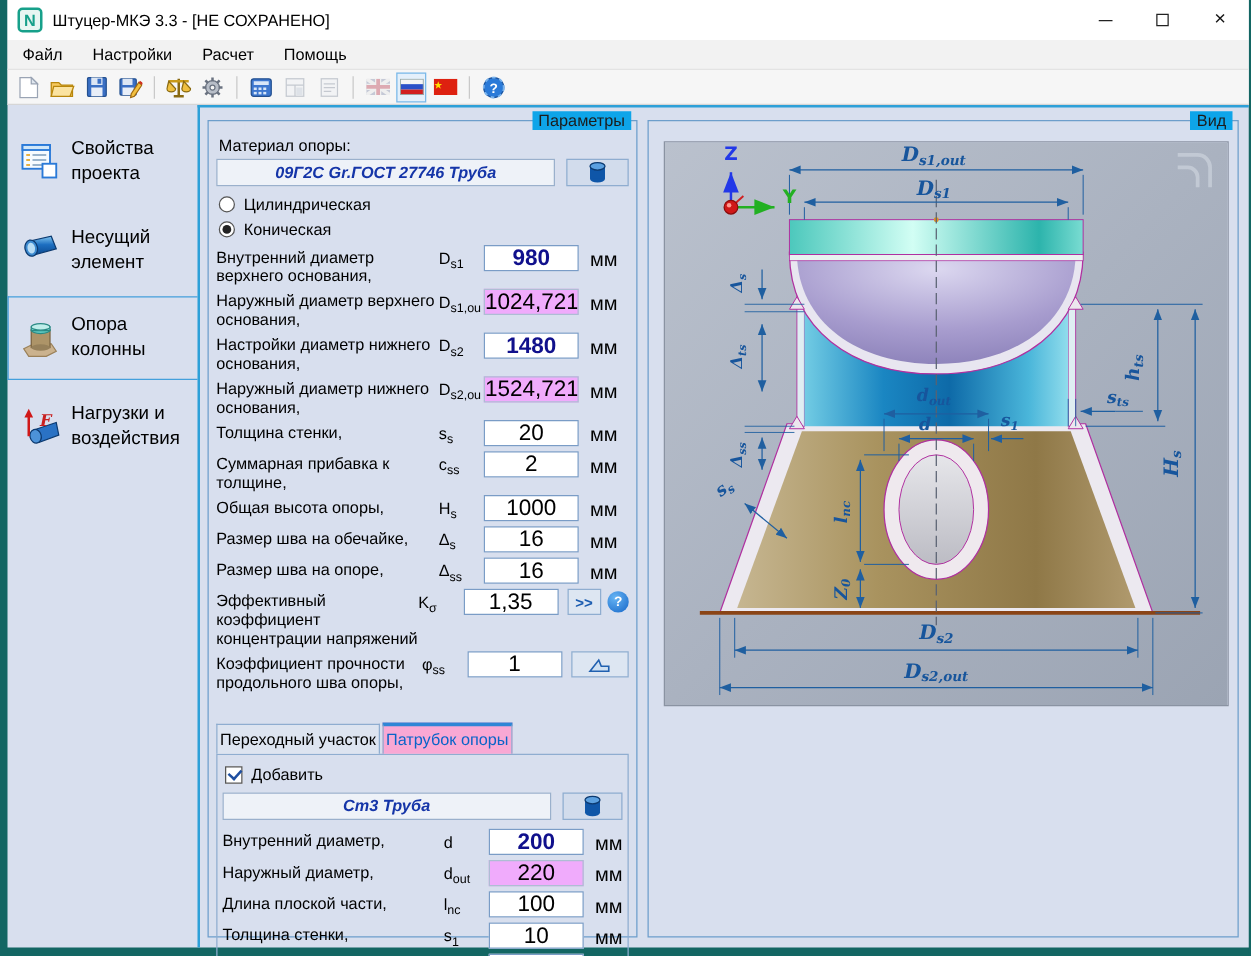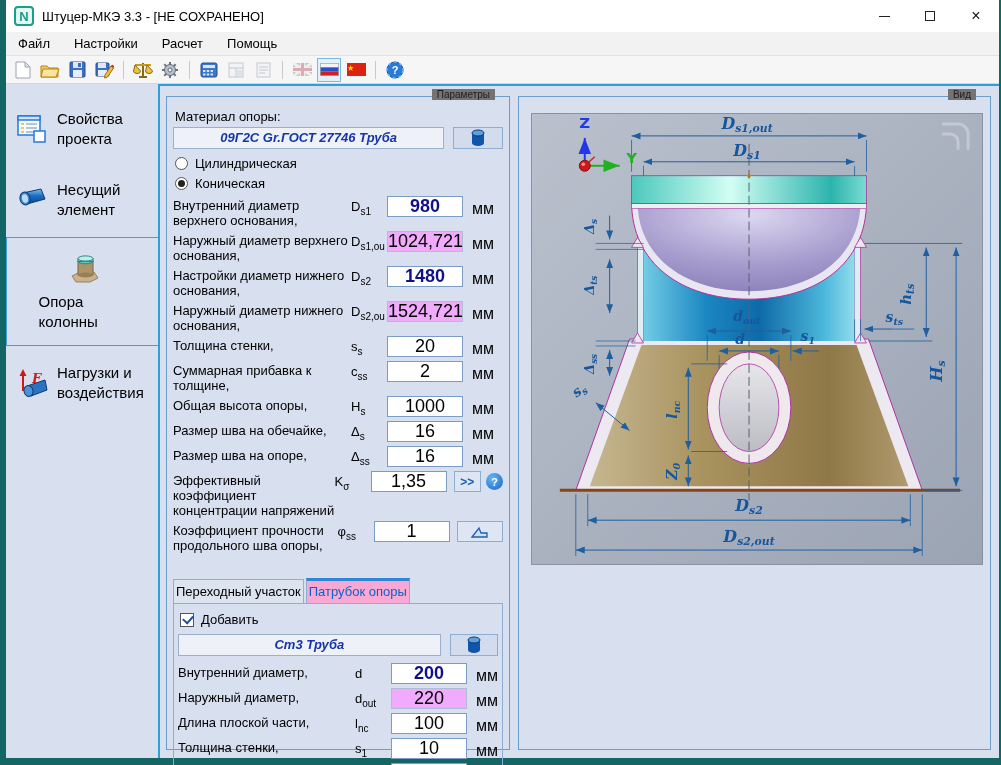--- a/index.html
+++ b/index.html
@@ -23,27 +23,27 @@
 .toolbar { height:28px; background:#f6f6f6; display:flex; align-items:center; padding-left:5px; gap:3px; border-bottom:1px solid #d6d6d6; flex:0 0 auto;}
 .tbtn { width:24px; height:24px; display:flex; align-items:center; justify-content:center; }
 .tbtn.sel { border:1px solid #7ab8e8; background:#e4f0fb; }
 .tbtn.dis { opacity:.45; }
 .tool-sep { width:1px; height:18px; background:#c9c9c9; margin:0 4px; }
 
 .main { flex:1; display:flex; min-height:0; }
 .sidebar { width:152px; padding-top:8px; flex:0 0 auto; }
 .side-item { display:flex; align-items:center; gap:8px; padding:12px 4px 12px 8px; margin:4px 0;
   border:1px solid transparent; }
-.side-item.selected { border:1px solid #44a0dc; border-right:none;flex-direction:column; }
+.side-item.selected { border:1px solid #44a0dc; border-right:none; }
 .side-label { font-size:15px; line-height:1.35; width:92px; }
 .side-ic { width:34px; height:34px; flex:0 0 auto; }
 .content { flex:1; display:flex; gap:8px; padding:10px 8px 8px 6px; border-top:2px solid #2da0d8; border-left:2px solid #2da0d8; min-width:0; }
 
 .groupbox { position:relative; border:1px solid #6d9ecb; }
-.gb-caption { position:absolute; top:-8px; right:14px; background:#737373; padding:0 5px; font-size:10px; color:#1c1c1c; }
+.gb-caption { position:absolute; top:-8px; right:4px; background:#0ea5e9; padding:0 5px; font-size:13px; color:#1c1c1c; }
 .gb-params { width:344px; flex:0 0 auto; padding:12px 6px 4px 6px; }
 .gb-view { flex:1; padding:16px 12px; min-width:0; }
 
 .mat-label { margin:0 0 3px 2px; }
 .material-row { display:flex; align-items:center; margin-bottom:7px; }
 .material-field { width:272px; height:22px; border:1px solid #9ab0cc; background:#eef2f8;
   color:#1535a8; font-weight:bold; font-style:italic; text-align:center; line-height:20px; font-size:13px; }
 .btn-mat { width:50px; height:22px; margin-left:9px; background:#d2dcec; border:1px solid #8fadd0; display:flex; align-items:center; justify-content:center; }
 .radio-row { display:flex; align-items:center; gap:7px; margin:3px 0 5px 2px; }
 .radio-circle { width:13px; height:13px; border-radius:50%; border:1px solid #555; background:#fff; position:relative; flex:0 0 auto;}

